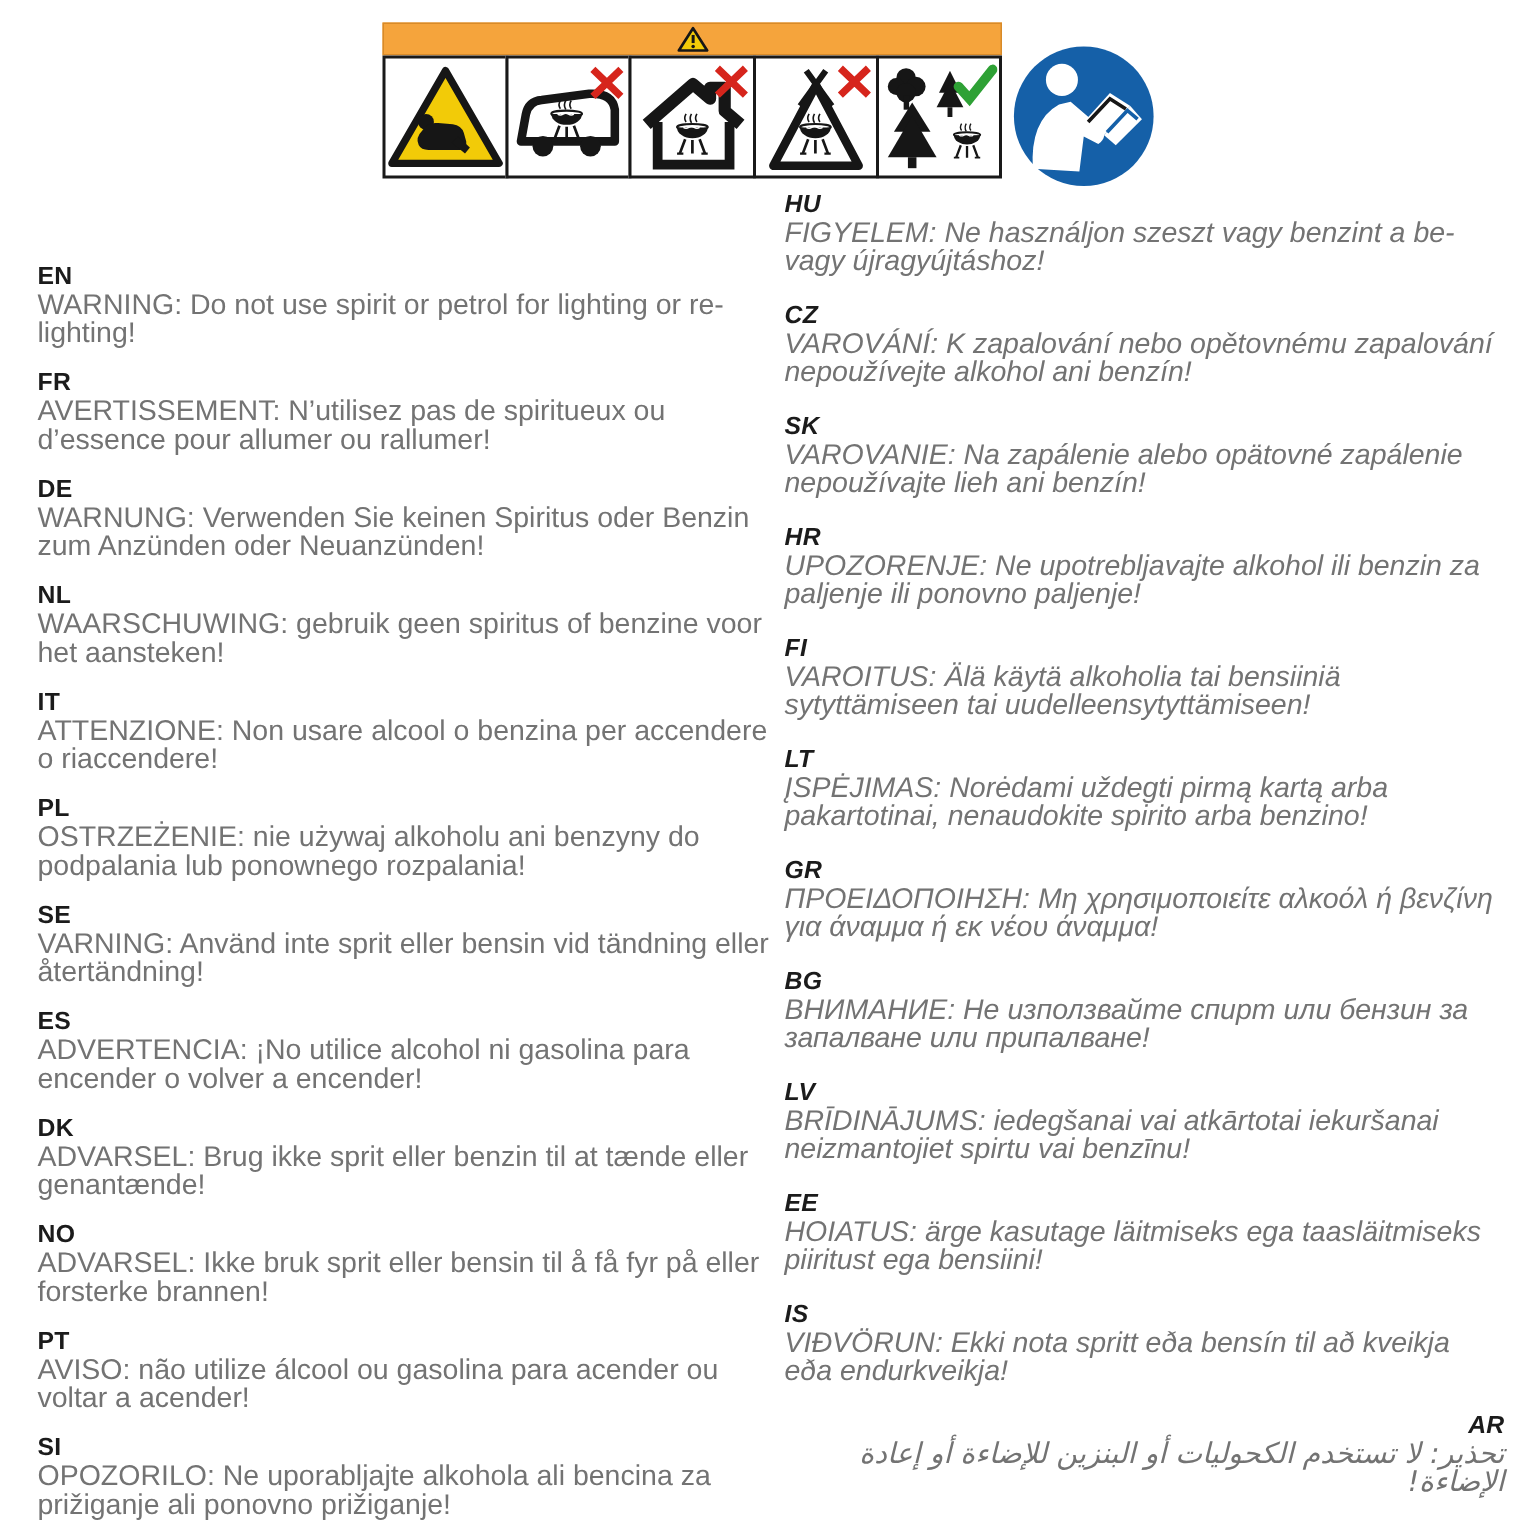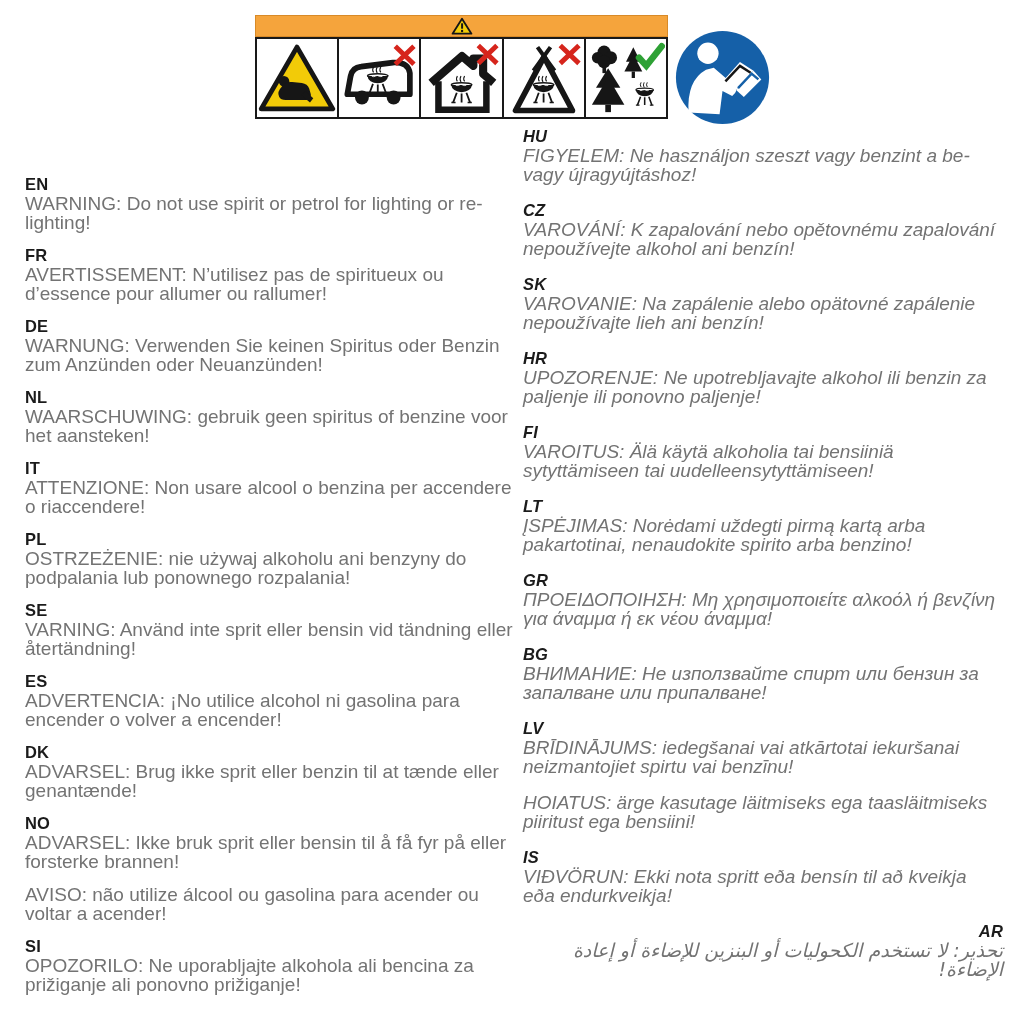--- a/index.html
+++ b/index.html
@@ -185,20 +185,21 @@
       </div>
       <div class="lang-section">
         <div class="lang-code">DK</div>
         <div class="lang-text">ADVARSEL: Brug ikke sprit eller benzin til at tænde eller genantænde!</div>
       </div>
       <div class="lang-section">
         <div class="lang-code">NO</div>
         <div class="lang-text">ADVARSEL: Ikke bruk sprit eller bensin til å få fyr på eller forsterke brannen!</div>
       </div>
       <div class="lang-section">
+        <div class="lang-code">PT</div>
         <div class="lang-text">AVISO: não utilize álcool ou gasolina para acender ou voltar a acender!</div>
       </div>
       <div class="lang-section">
         <div class="lang-code">SI</div>
         <div class="lang-text">OPOZORILO: Ne uporabljajte alkohola ali bencina za prižiganje ali ponovno prižiganje!</div>
       </div>
     </div>
   <div class="col col-right" id="col-right">
       <div class="lang-section">
         <div class="lang-code">HU</div>
@@ -230,20 +231,21 @@
       </div>
       <div class="lang-section">
         <div class="lang-code">BG</div>
         <div class="lang-text">ВНИМАНИЕ: Не използвайте спирт или бензин за запалване или припалване!</div>
       </div>
       <div class="lang-section">
         <div class="lang-code">LV</div>
         <div class="lang-text">BRĪDINĀJUMS: iedegšanai vai atkārtotai iekuršanai neizmantojiet spirtu vai benzīnu!</div>
       </div>
       <div class="lang-section">
+        <div class="lang-code">EE</div>
         <div class="lang-text">HOIATUS: ärge kasutage läitmiseks ega taasläitmiseks piiritust ega bensiini!</div>
       </div>
       <div class="lang-section">
         <div class="lang-code">IS</div>
         <div class="lang-text">VIÐVÖRUN: Ekki nota spritt eða bensín til að kveikja eða endurkveikja!</div>
       </div>
       <div class="lang-section rtl">
         <div class="lang-code">AR</div>
         <div class="lang-text">تحذير: لا تستخدم الكحوليات أو البنزين للإضاءة أو إعادة الإضاءة!</div>
       </div>

